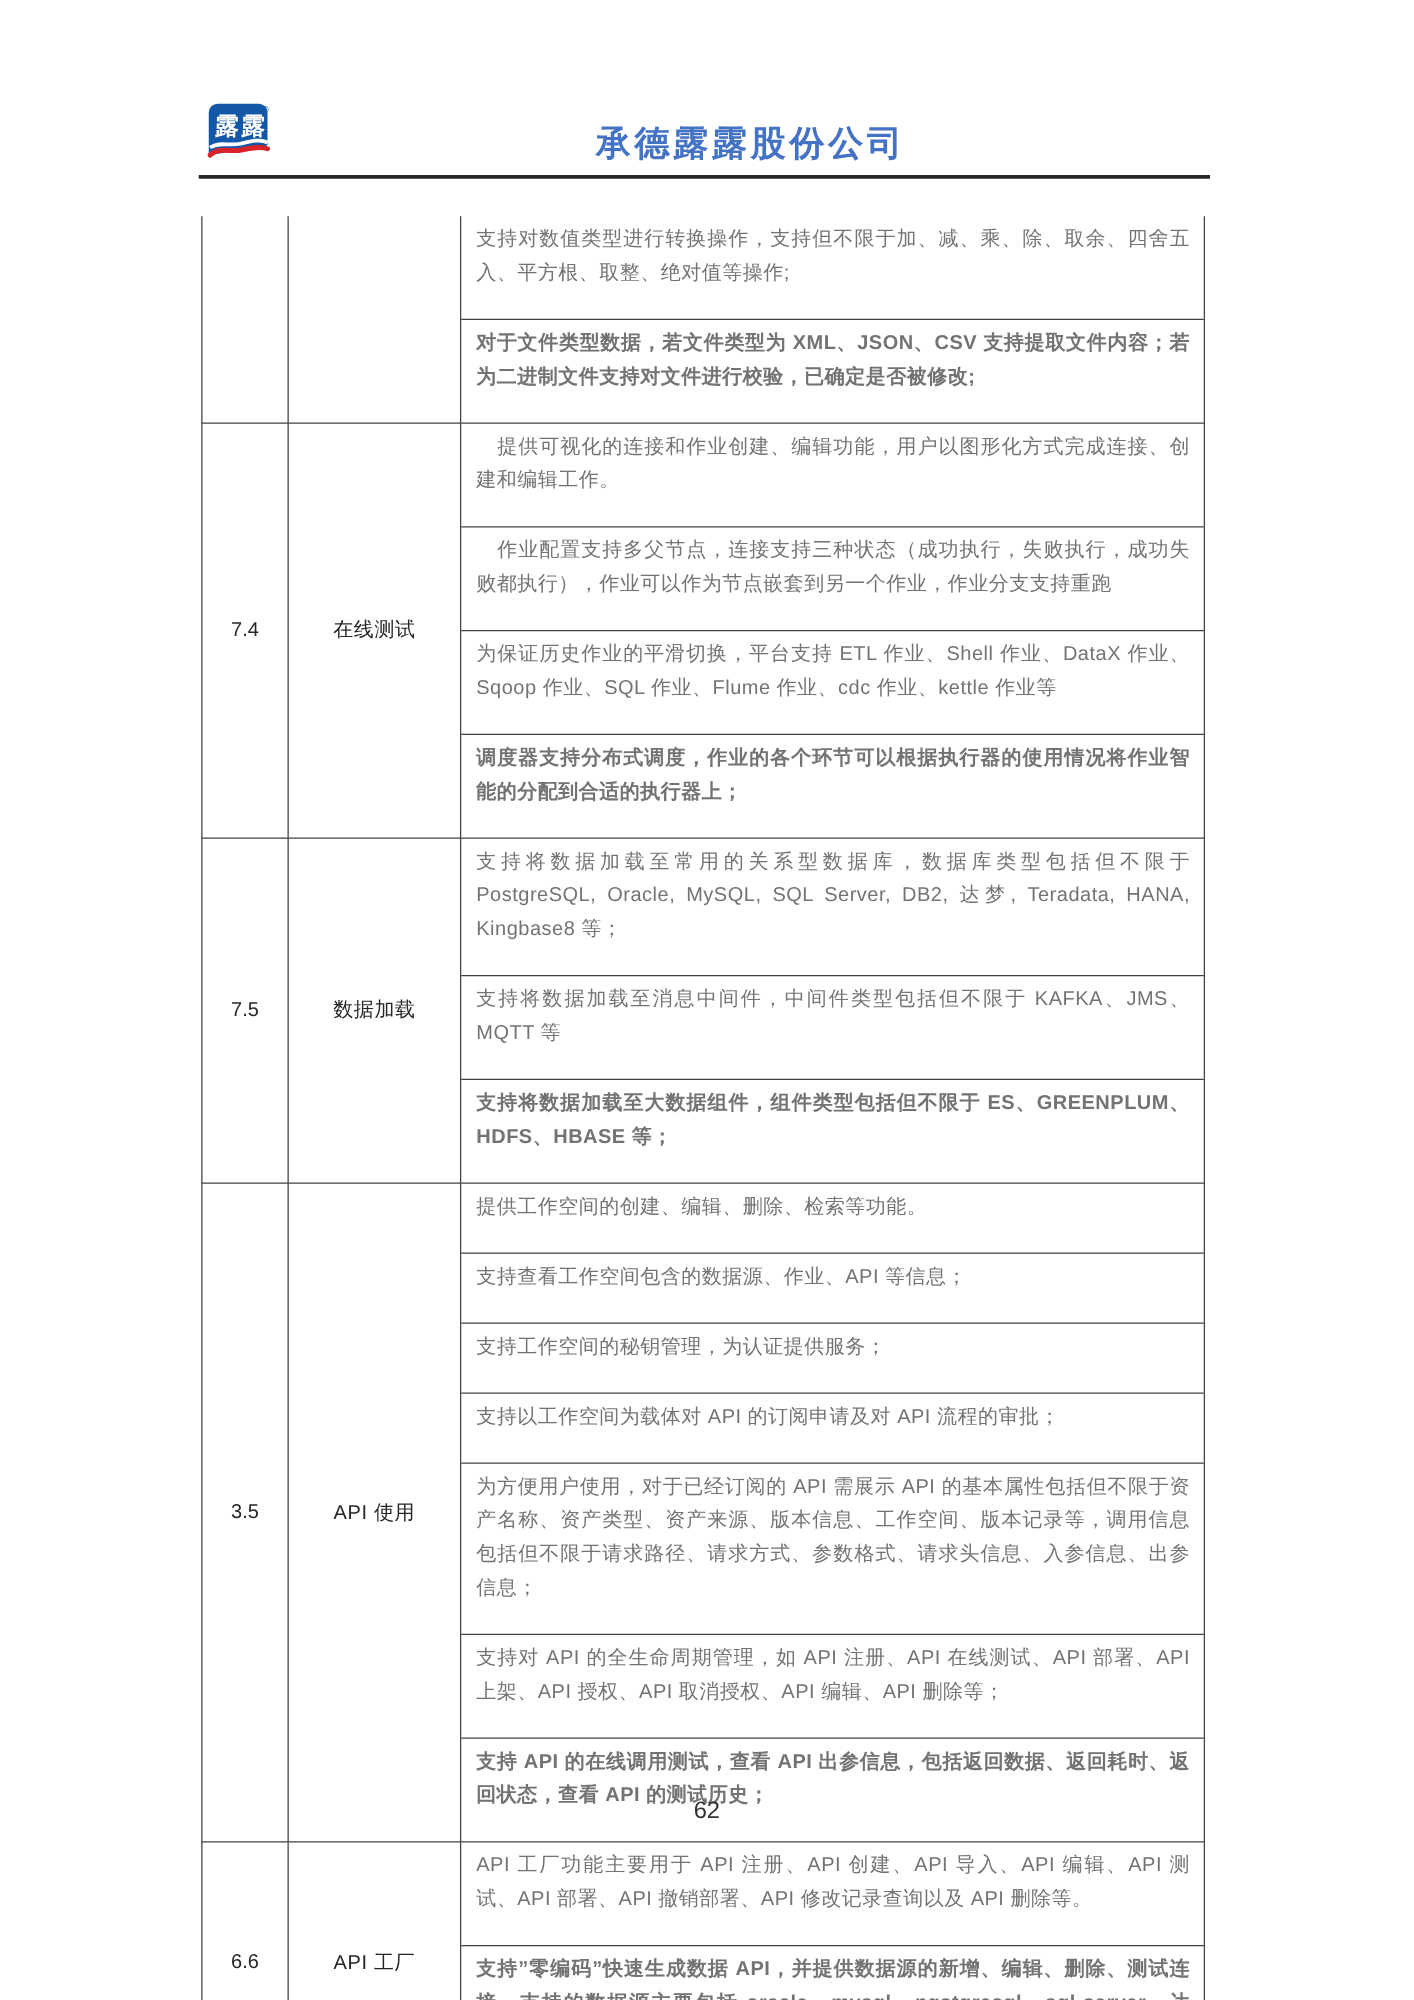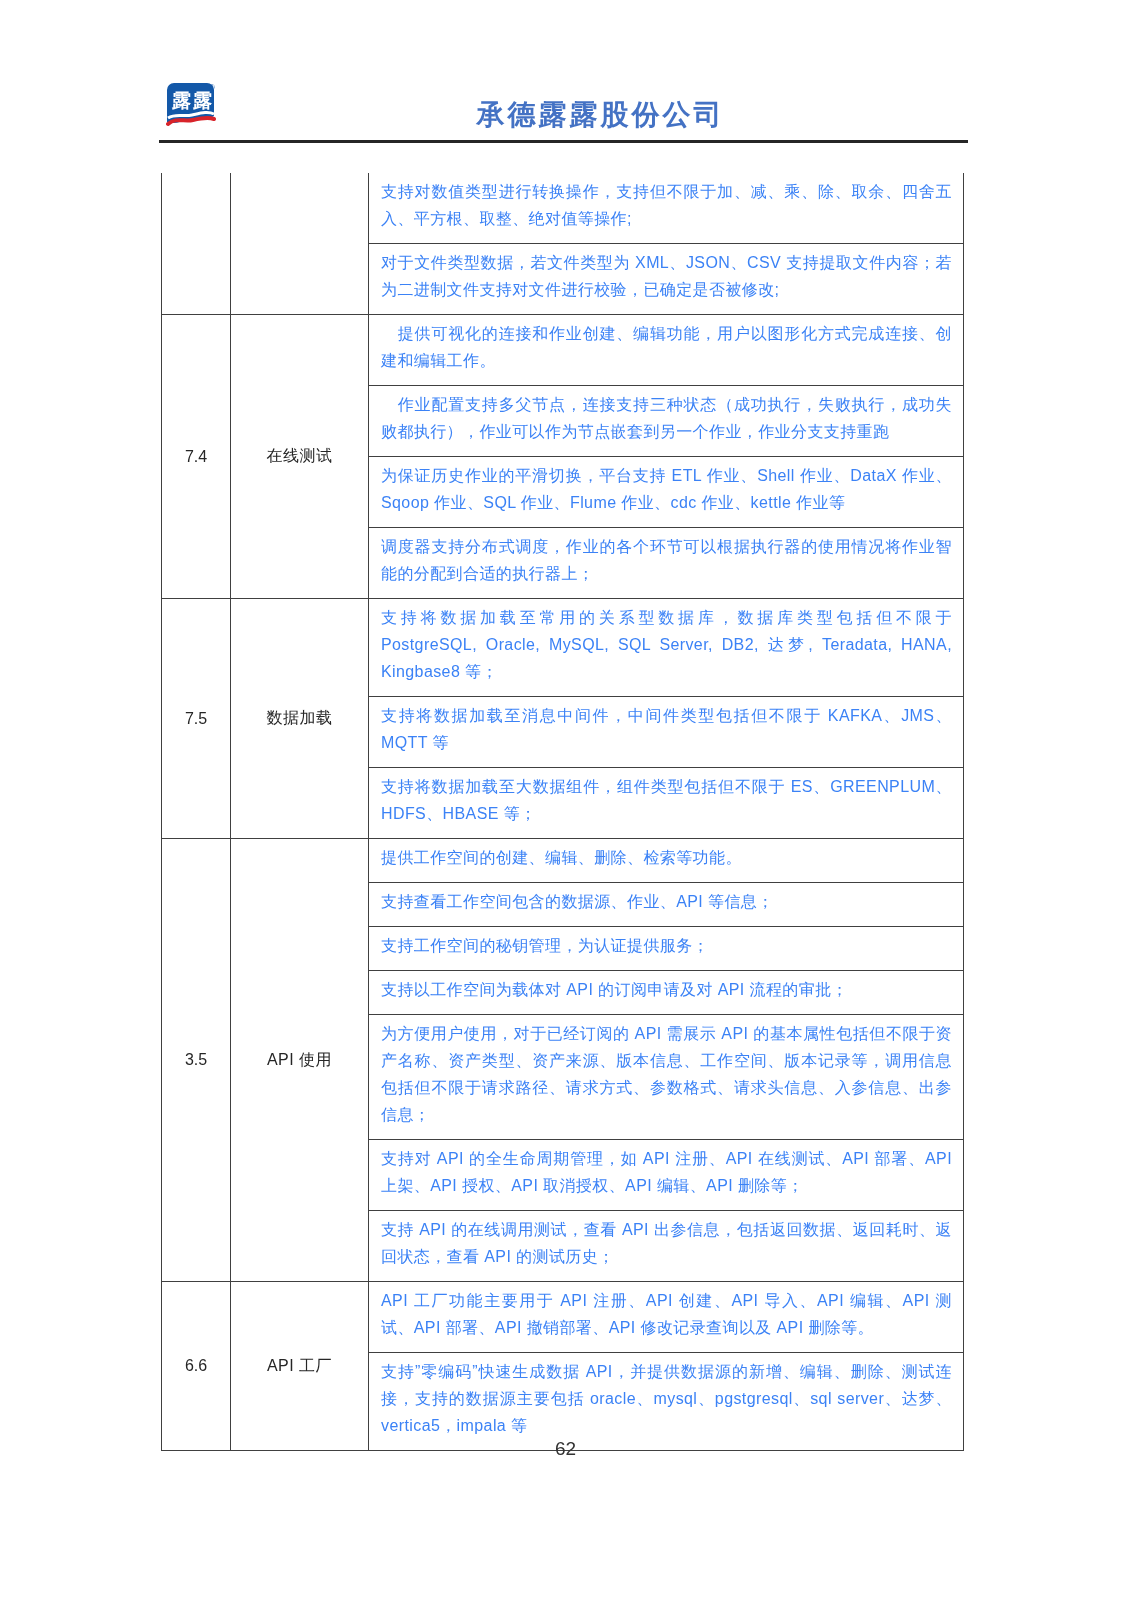--- a/index.html
+++ b/index.html
@@ -42,29 +42,29 @@
   .spec-table td {
     border: 1px solid #404040;
     vertical-align: middle;
     padding: 0;
   }
   .spec-table tr:first-child td { border-top: none; }
   .col-num   { width: 68px;  text-align: center; font-size: 16px; }
   .col-label { width: 137px; text-align: center; font-size: 16px; letter-spacing: 0.5px; }
   .col-content { width: 594px; }
   .subrow {
-    padding: 5px 11px 11px 12px;
+    padding: 5px 11px 23px 12px;
     font-size: 16px;
     line-height: 27px;
     letter-spacing: 0.4px;
     text-align: justify;
     border-bottom: 1px solid #404040;
-    color: #3b82f6;
+    color: #737373;
   }
-  .subrow:last-child { border-bottom: none; }
+  .subrow:last-child { border-bottom: none; font-weight: bold; }
 
   
   .page-number {
     position: absolute; left: 0; top: 1438px; width: 100%;
     text-align: center;
     font-size: 19px;
     color: #333333;
   }
 </style>
 </head>

